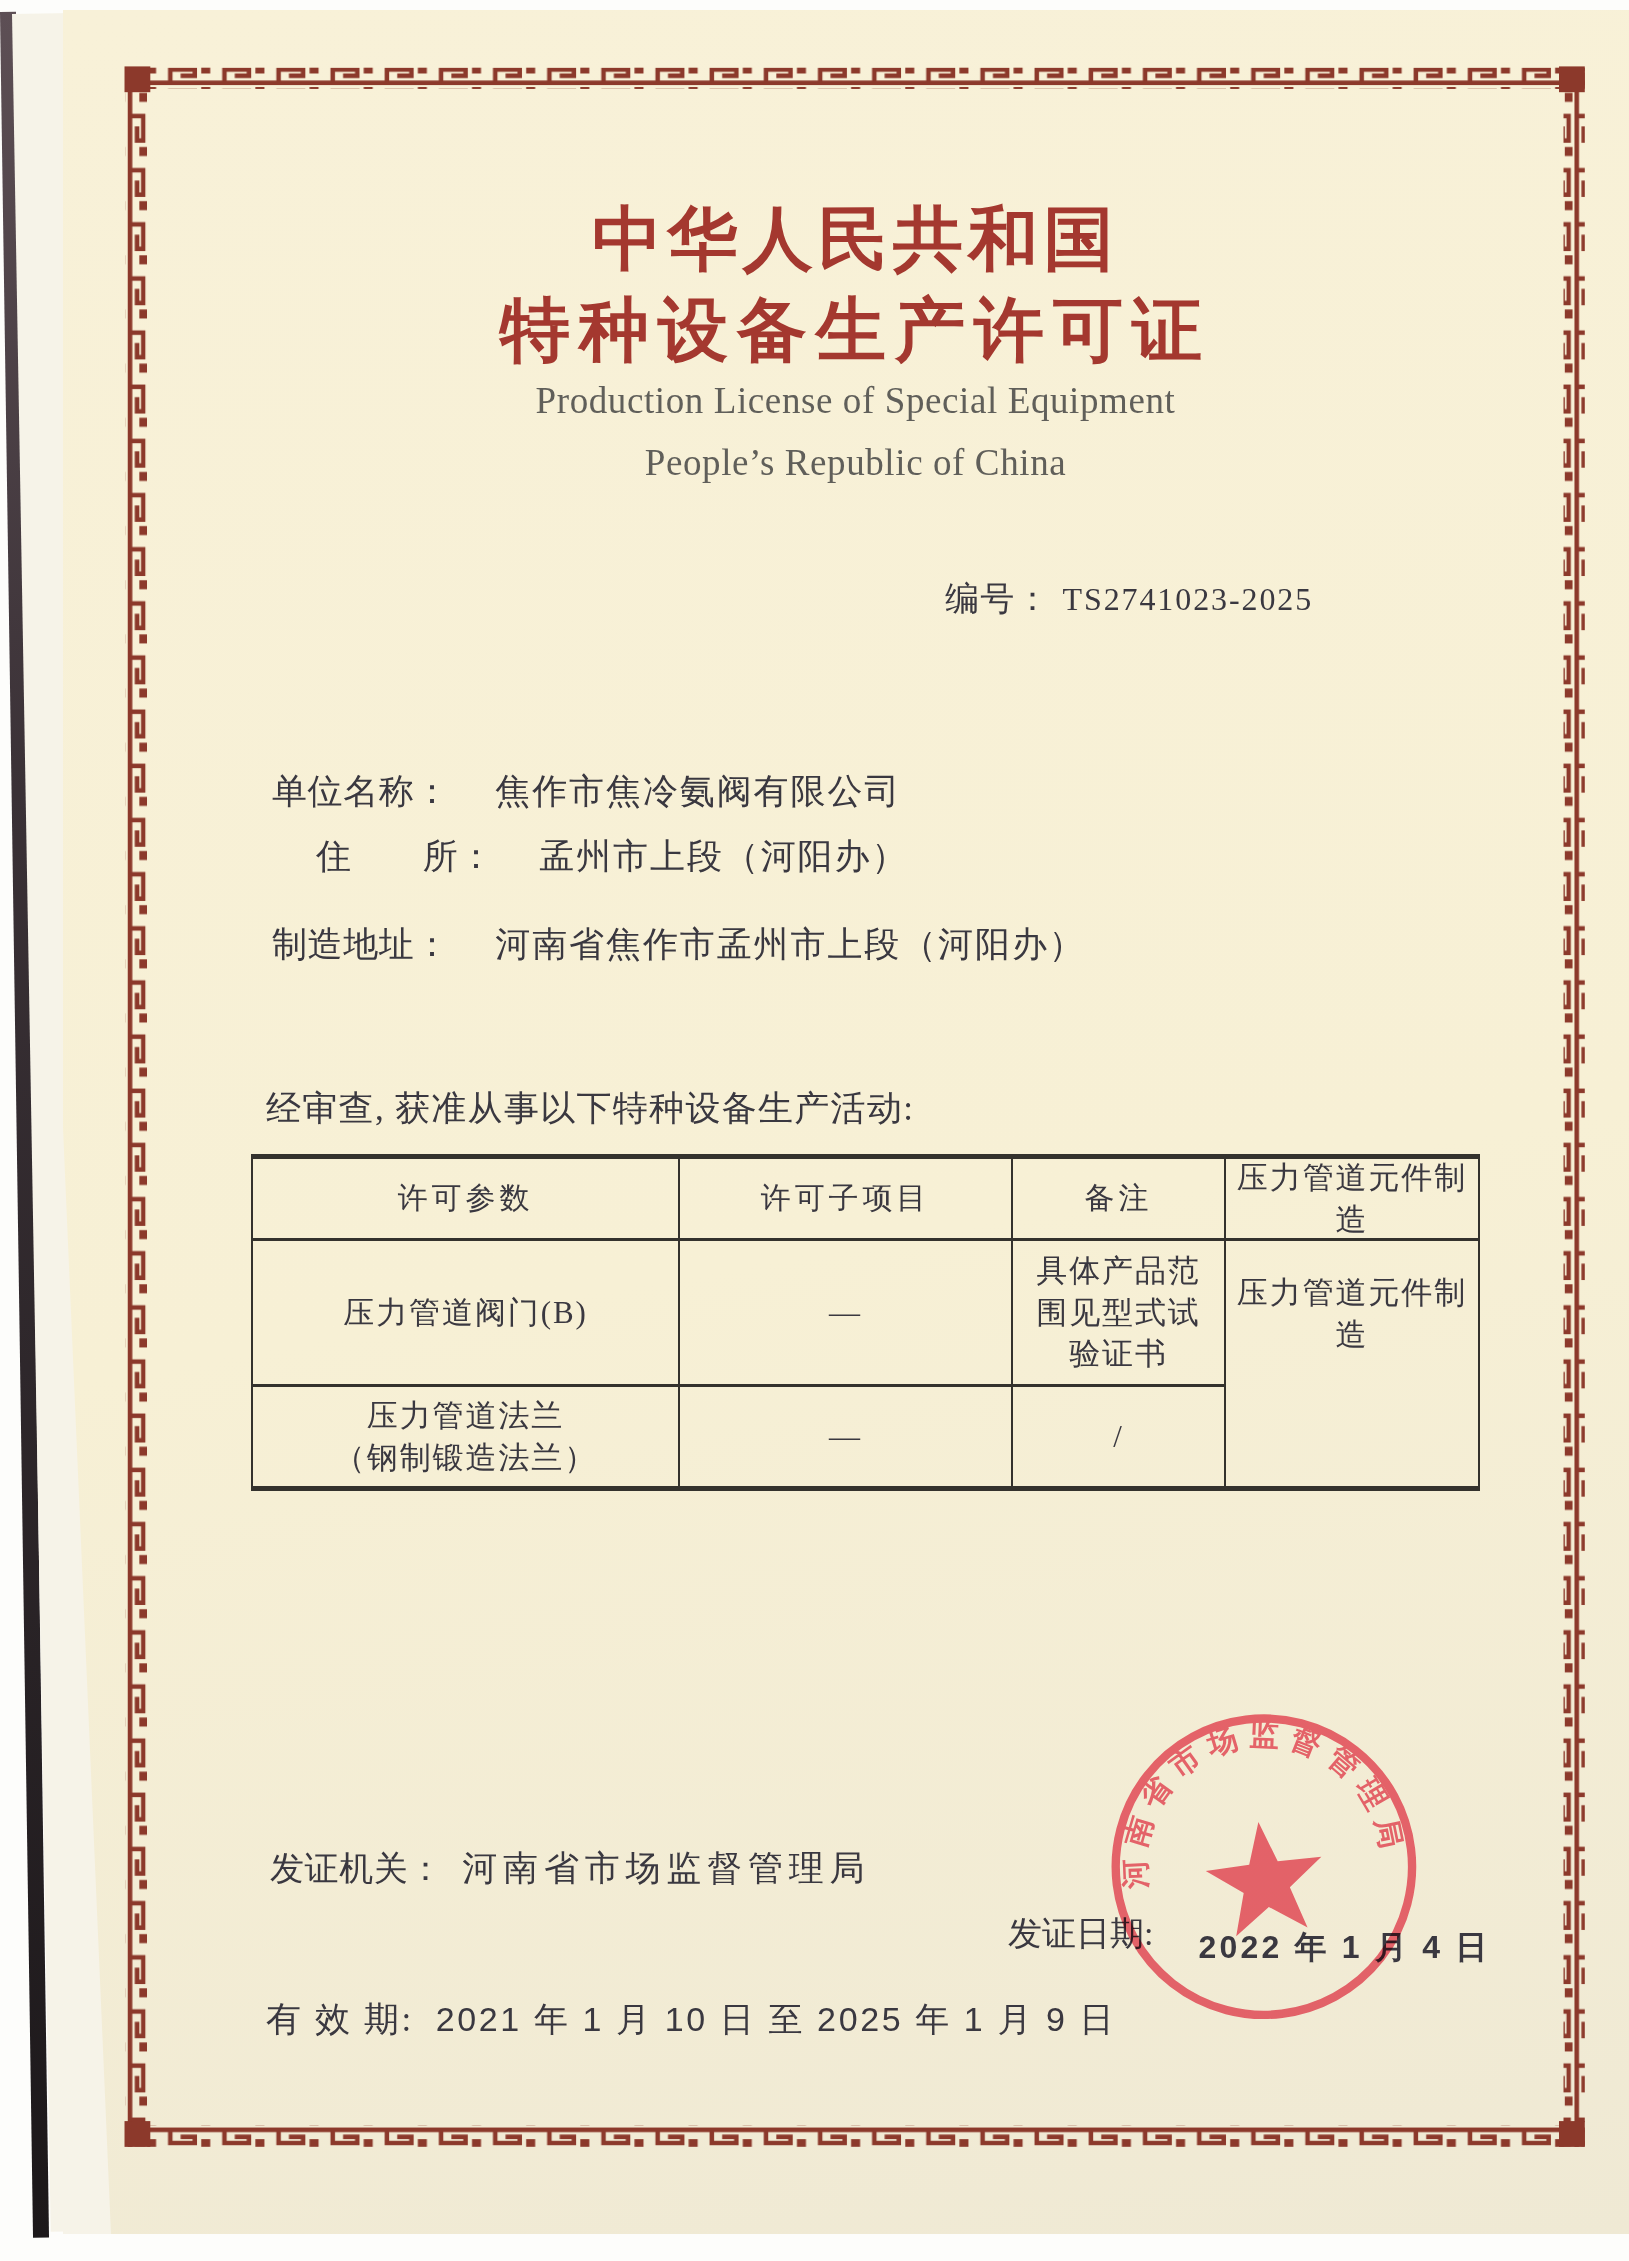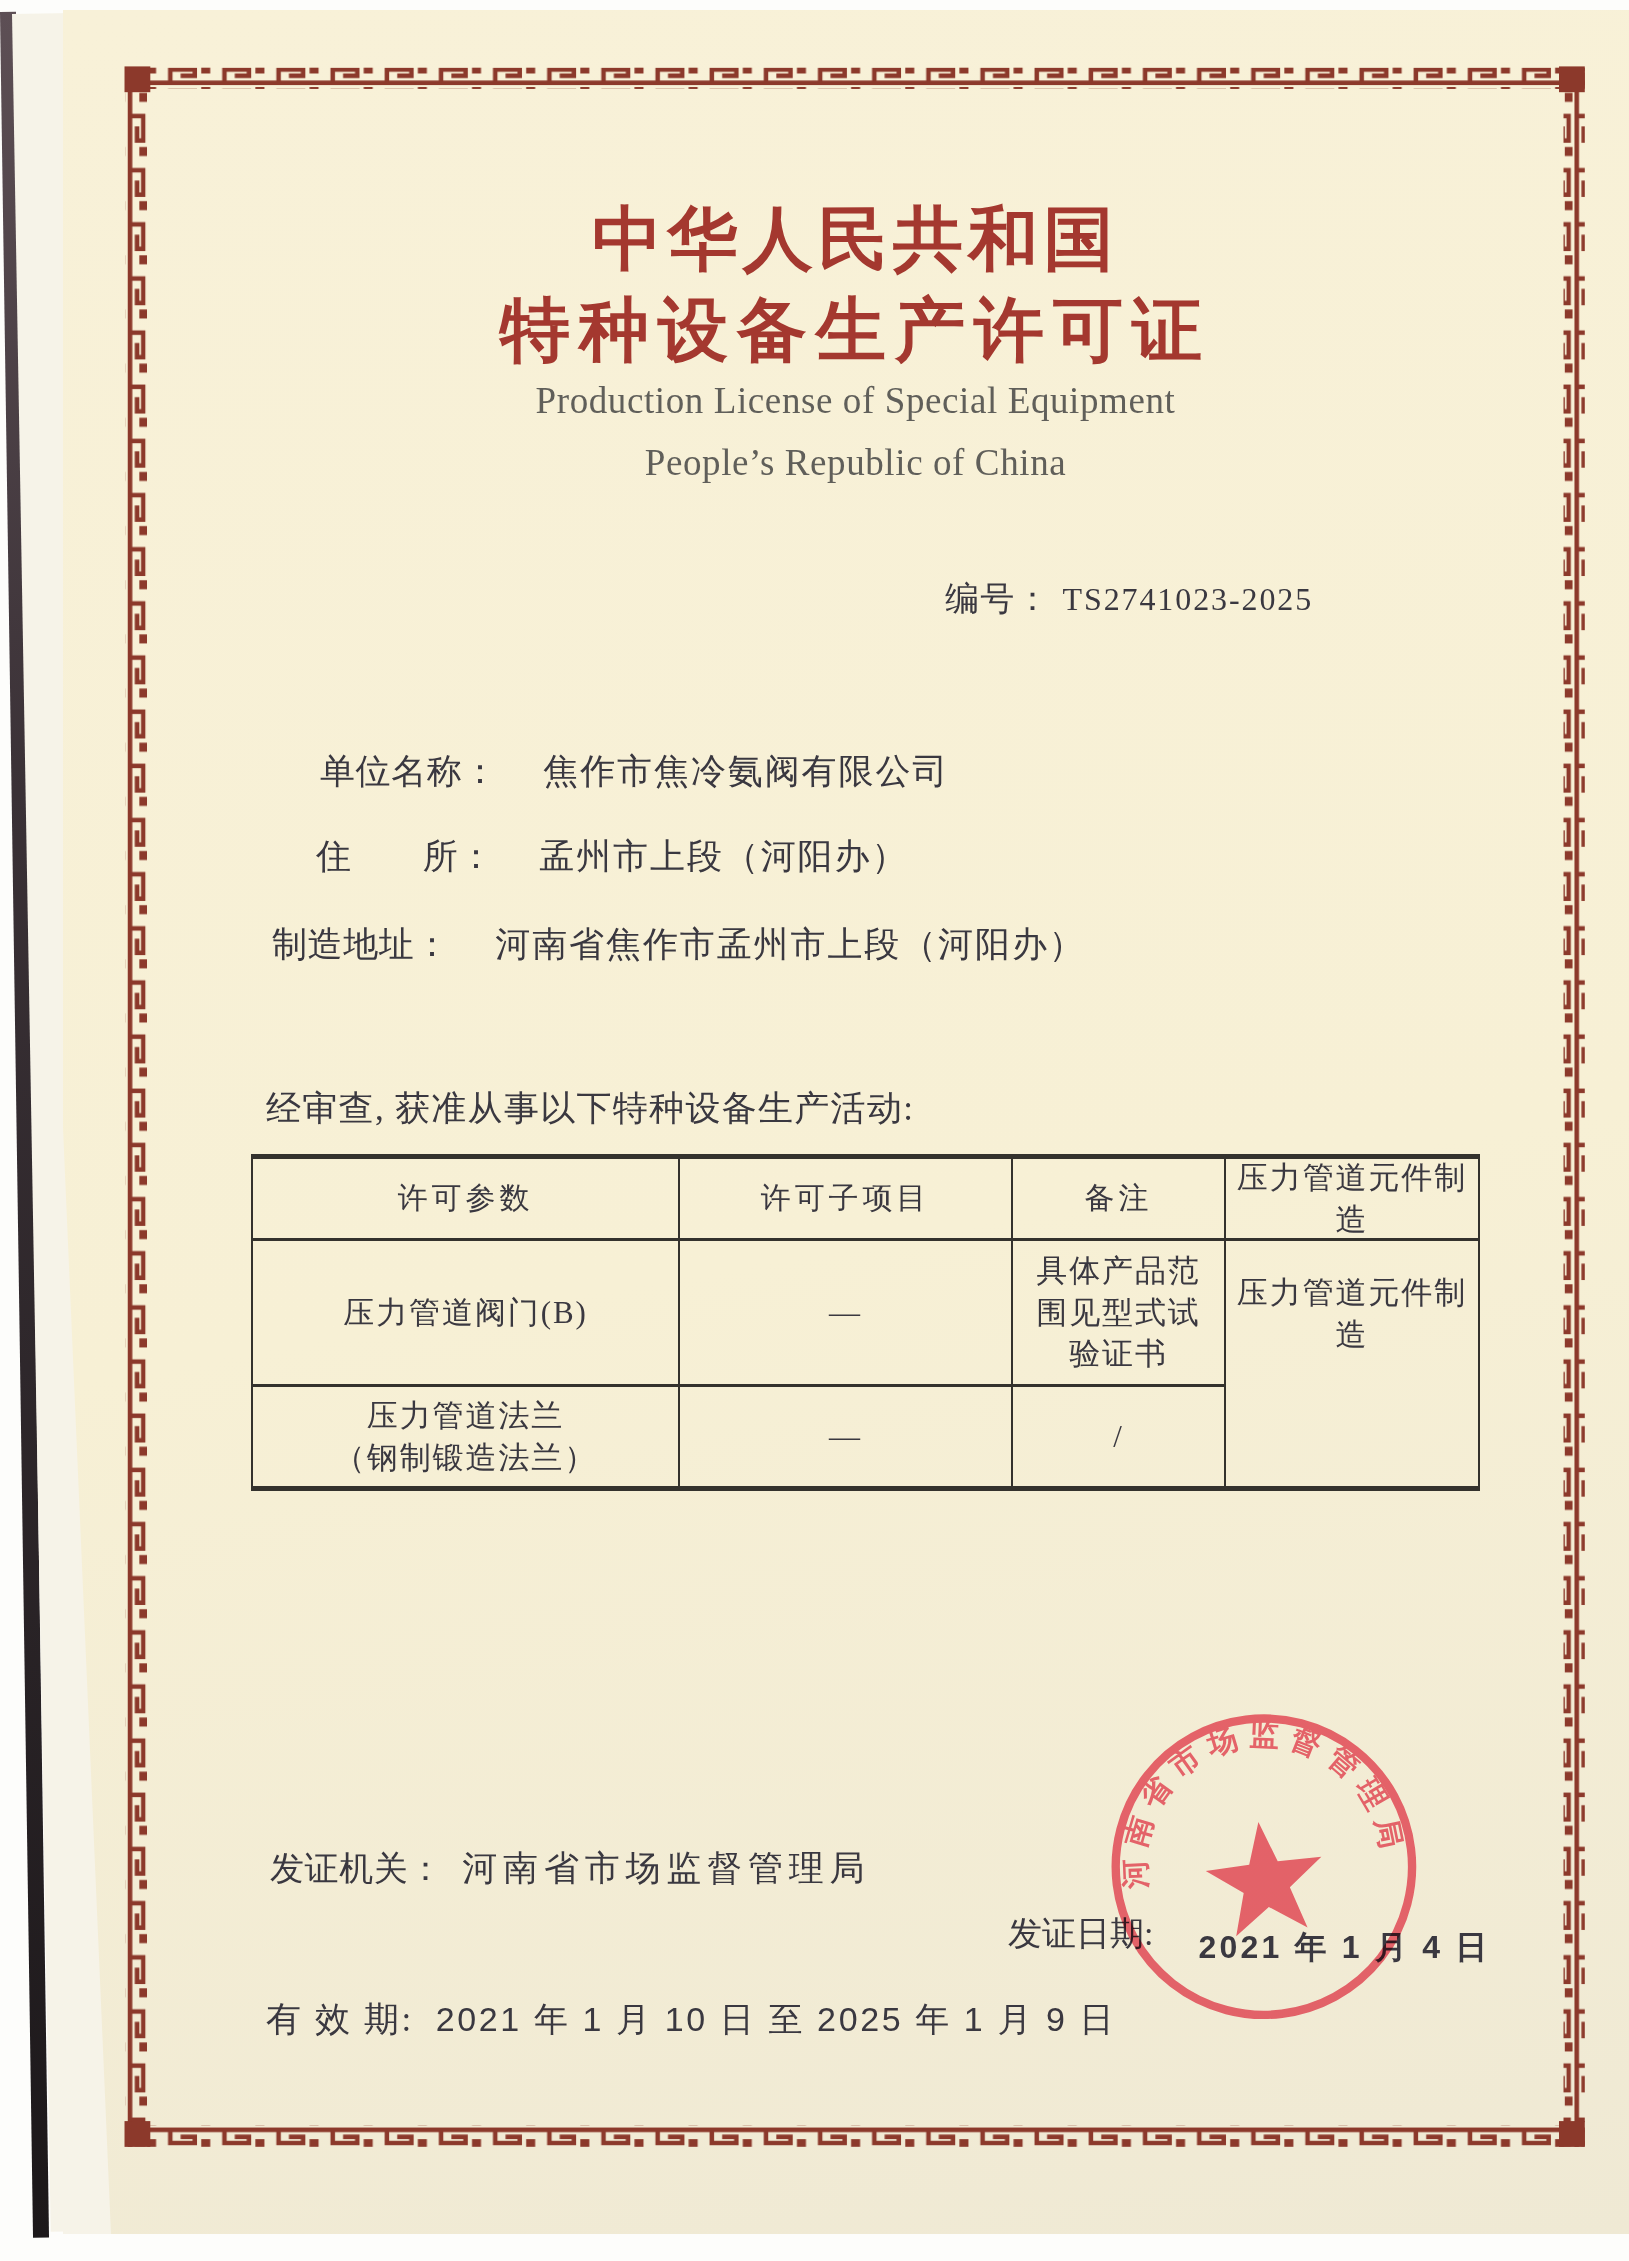--- a/index.html
+++ b/index.html
@@ -55,21 +55,21 @@
   .subtitle-line1{top:379px;}
   .subtitle-line2{top:441px;}
   .serial-row{
     position:absolute;left:945px;top:576px;display:flex;align-items:baseline;
   }
   .serial-label{font-size:34px;letter-spacing:1.3px;}
   .serial-value{font-size:32px;letter-spacing:1.9px;margin-left:11.6px;}
   .field-row{position:absolute;left:272px;display:flex;align-items:baseline;}
   .field-label{font-size:35px;width:213px;letter-spacing:0.6px;}
   .field-value{font-size:35px;letter-spacing:1.9px;margin-left:10.3px;}
-  .fy1{top:748px;margin-left:48px;}
+  .fy1{top:768px;}
   .fy2{top:833px;margin-left:44px;}
   .fy3{top:921px;}
   .table-intro{position:absolute;left:266px;top:1085px;font-size:35px;letter-spacing:1.3px;}
   .lic-table{
     position:absolute;left:251px;top:1154px;
     display:grid;
     grid-template-columns:427px 333px 213px 252px;
     grid-template-rows:82px 146px 99px;
     border-top:5.2px solid var(--line-color);
     border-bottom:5.2px solid var(--line-color);
@@ -192,21 +192,21 @@
   <div class="lic-cell r2">/</div>
 </div>
 
 <div class="issuer-row">
   <span class="issuer-label">发证机关：</span>
   <span class="issuer-value">河南省市场监督管理局</span>
 </div>
 
 <div class="date-row">
   <span class="date-label">发证日期:</span>
-  <span class="date-value">2021 年 1 月 4 日</span>
+  <span class="date-value">2022 年 1 月 4 日</span>
 </div>
 
 <div class="validity-row">
   <span class="validity-label">有 效 期:</span>
   <span class="validity-value">2021 年 1 月 10 日 至 2025 年 1 月 9 日</span>
 </div>
 
 <svg class="seal-svg" viewBox="-260 -260 520 520" aria-hidden="true">
   <circle cx="0" cy="5" r="230" fill="none" stroke="currentColor" stroke-width="13"></circle>
   <polygon fill="currentColor" points="0,-95 22.3,-30.7 90.4,-29.4 36.1,11.7 55.8,76.9 0,38 -55.8,76.9 -36.1,11.7 -90.4,-29.4 -22.3,-30.7" transform="translate(0,30)"></polygon>

